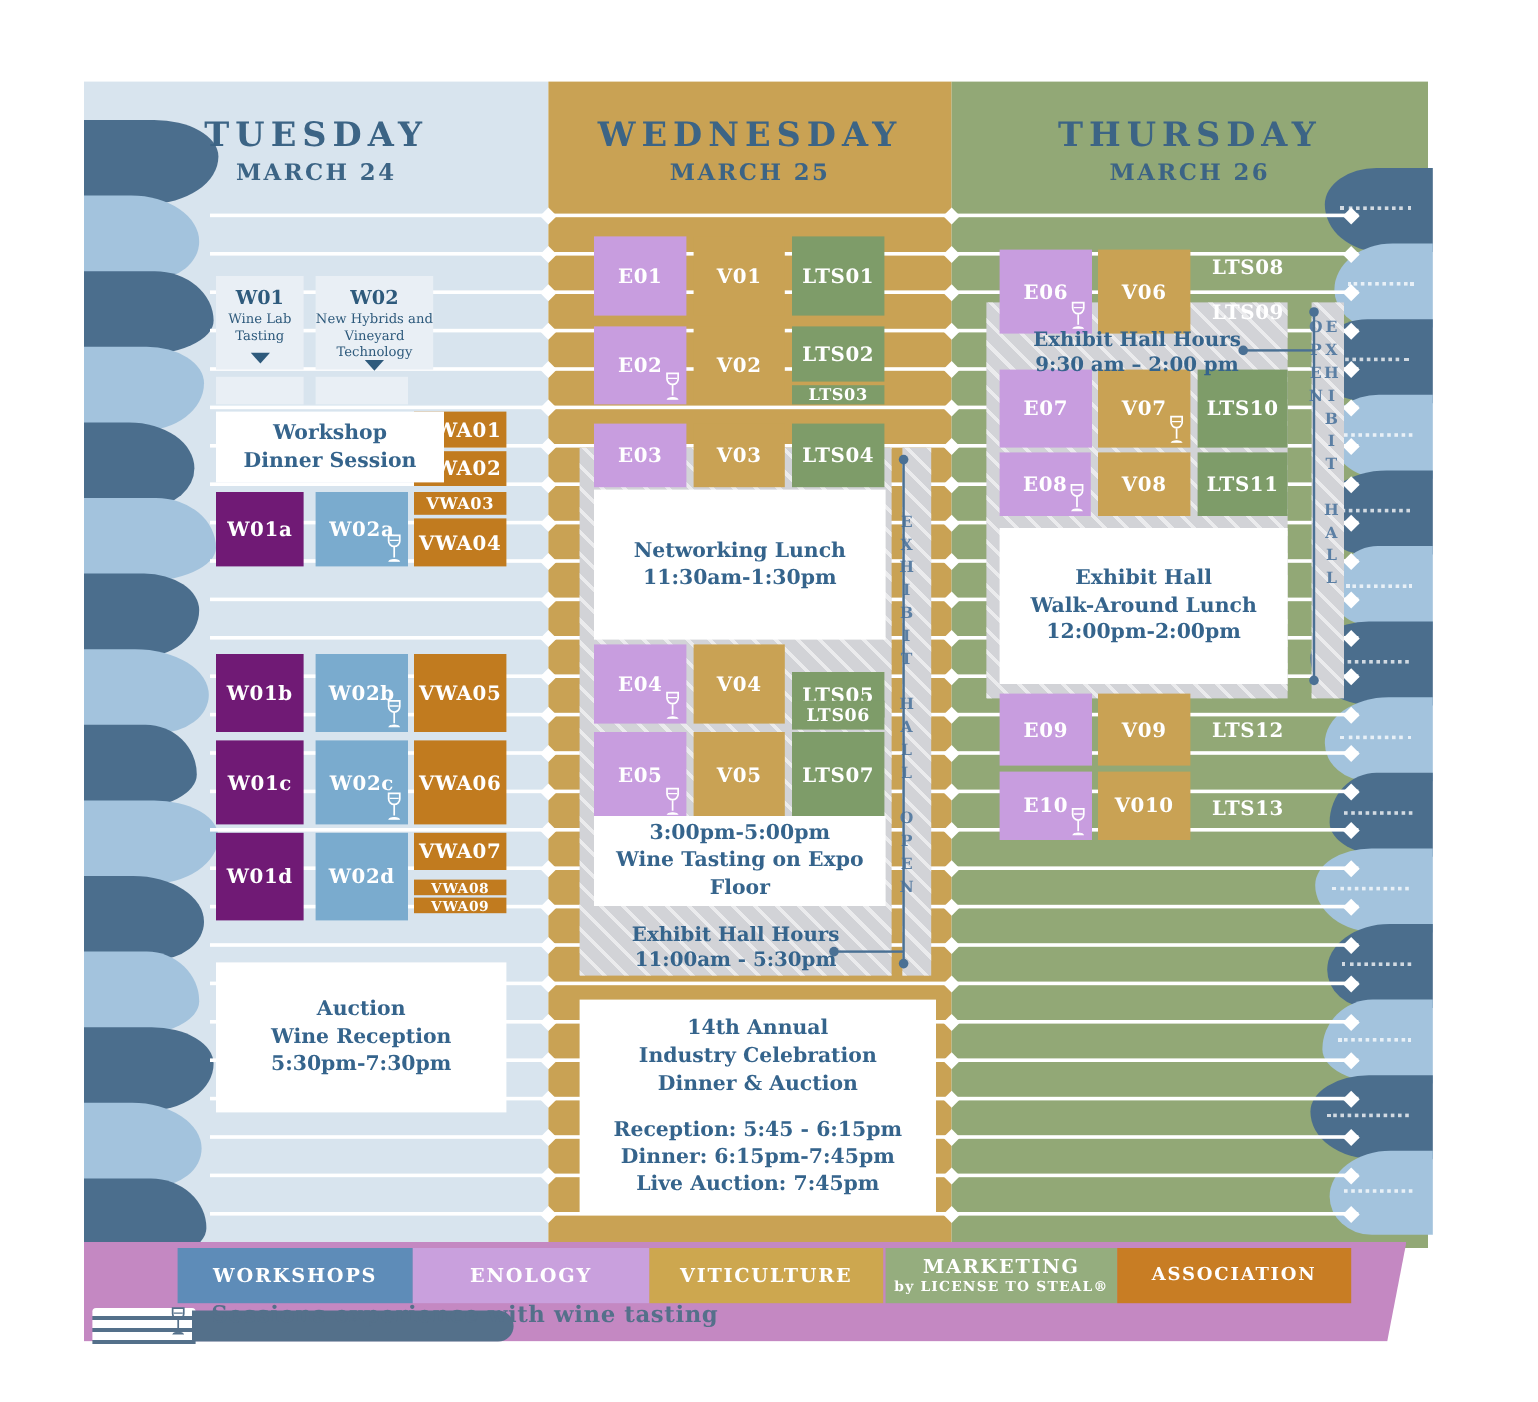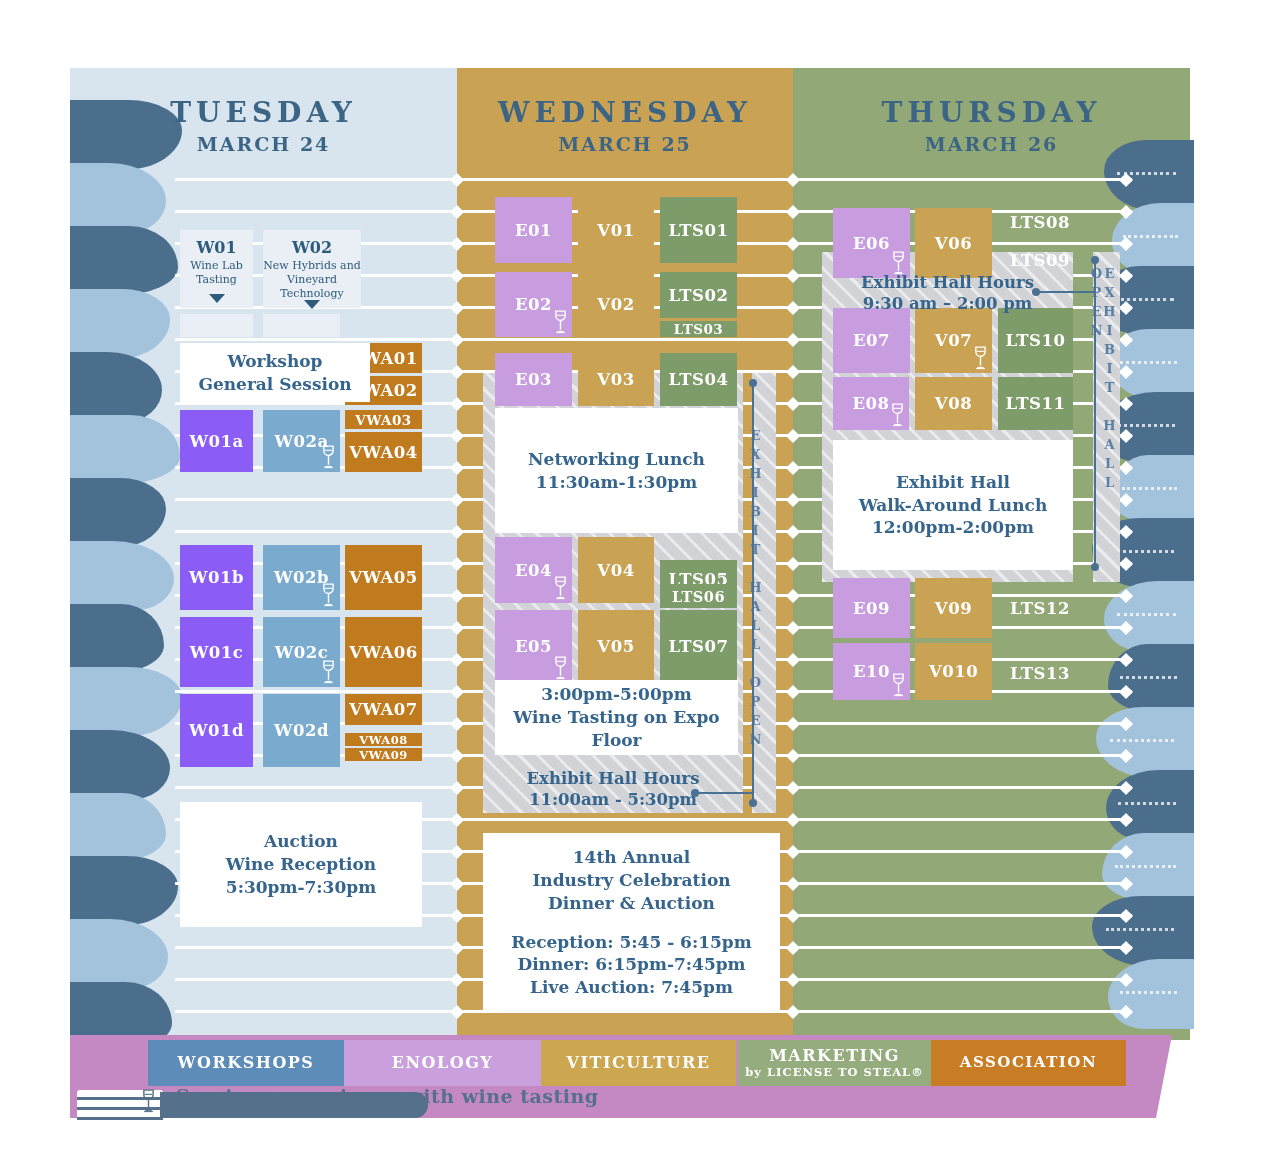--- a/index.html
+++ b/index.html
@@ -28,21 +28,21 @@
   .day-title{font-size:28px;font-weight:bold;letter-spacing:5px;}
   .day-date{font-size:19px;font-weight:bold;letter-spacing:2px;margin-top:4px;}
 
   
   .hatch{position:absolute;z-index:3;background-color:#d2d3d7;
     background-image:repeating-linear-gradient(45deg,rgba(255,255,255,.55) 0 3px,rgba(255,255,255,0) 3px 13px);}
 
   
   .box{position:absolute;z-index:4;display:flex;align-items:center;justify-content:center;
     color:#fff;font-weight:bold;font-size:16.5px;letter-spacing:.5px;text-align:center;}
-  .c-w1{background:#8b5cf6;} .c-w2{background:#7aabce;} .c-vwa{background:#c17b1f;}
+  .c-w1{background:#701a75;} .c-w2{background:#7aabce;} .c-vwa{background:#c17b1f;}
   .c-e{background:#c89ddf;} .c-v{background:#c9a254;} .c-lts{background:#7e9c69;}
   .txt{background:transparent;}
   .sm{font-size:13.5px;} .xs{font-size:11.5px;} .md{font-size:14.5px;}
 
   .info{position:absolute;z-index:4;background:#e9eff5;color:#2e5a7c;display:flex;flex-direction:column;
     align-items:center;text-align:center;padding-top:8px;box-sizing:border-box;}
   .info .code{font-size:16px;font-weight:bold;}
   .info .desc{font-size:11px;line-height:1.25;margin-top:2px;}
   .darr{width:0;height:0;border-left:8px solid transparent;border-right:8px solid transparent;
     border-top:9px solid #2e5a7c;margin-top:auto;margin-bottom:5px;}
@@ -292,21 +292,21 @@
   </div>
   <div class="info" style="left:180px;top:314px;width:73px;height:23px"></div>
   <div class="info" style="left:263px;top:230px;width:98px;height:78px">
     <div class="code">W02</div>
     <div class="desc">New Hybrids and Vineyard Technology</div>
     <div class="darr"></div>
   </div>
   <div class="info" style="left:263px;top:314px;width:77px;height:23px"></div>
 
   <div class="white-box" style="left:180px;top:343px;width:190px;height:59px;padding:0 14px;box-sizing:border-box">
-    <span>Workshop General Session</span>
+    <span>Workshop Dinner Session</span>
   </div>
 
   <div class="box c-vwa" style="left:345px;top:343px;width:77px;height:30px">
       <span>VWA01</span>
     </div>
   <div class="box c-vwa" style="left:345px;top:376px;width:77px;height:29px">
       <span>VWA02</span>
     </div>
 
   <div class="box c-w1" style="left:180px;top:410px;width:73px;height:62px">

